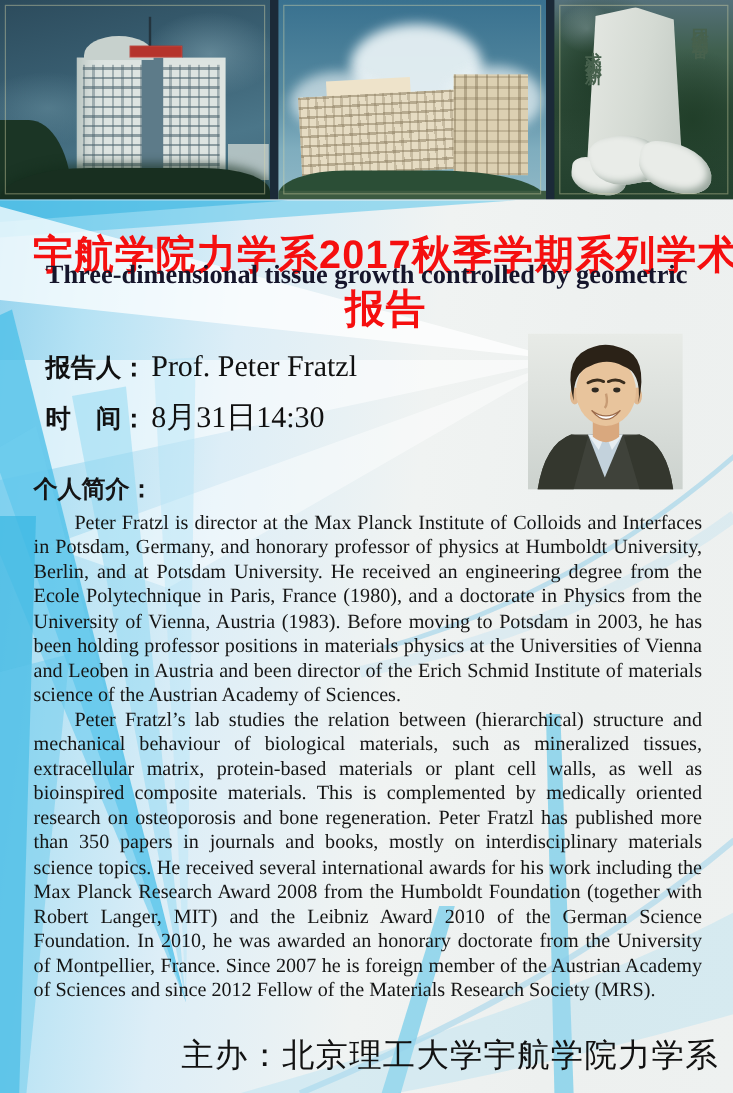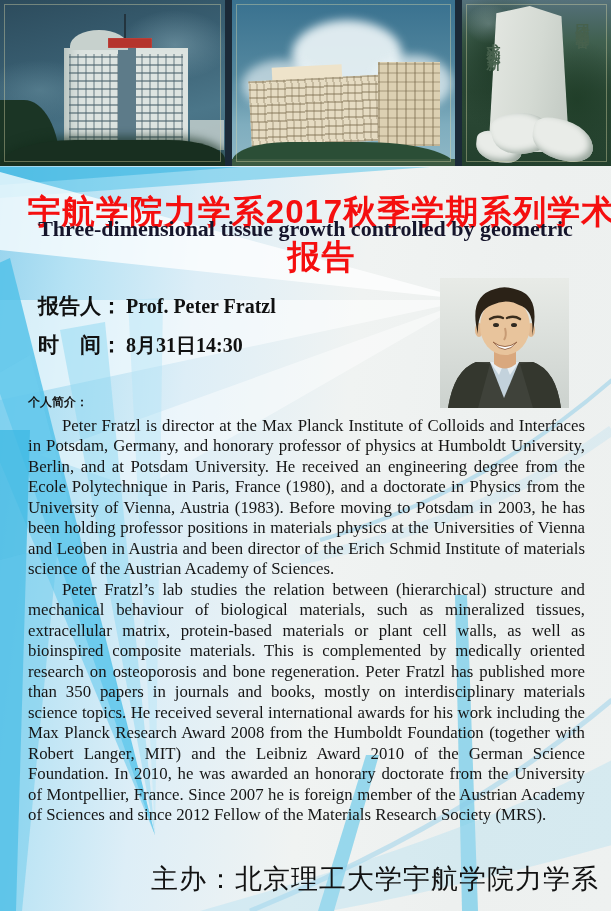--- a/index.html
+++ b/index.html
@@ -74,24 +74,24 @@
   .r2{left:70px;top:120px;width:62px;height:40px;transform:rotate(10deg);background:#f0f2ee;}
   .r3{left:14px;top:132px;width:46px;height:30px;transform:rotate(6deg);background:#dfe4df;}
   
   .title-cn{position:absolute;left:0;top:174px;width:611px;margin:16px;text-align:center;z-index:3;
     font-family:"Liberation Sans",sans-serif;font-weight:700;font-size:33px;letter-spacing:1px;color:#f50f0f;}
   .title-en{position:absolute;left:0;top:216px;width:611px;margin:0;text-align:center;z-index:3;
     font-family:"Liberation Serif",serif;font-weight:700;font-size:22px;line-height:26px;color:#15152b;}
   .info{position:absolute;left:38px;top:292px;z-index:3;}
   .info .row{margin-bottom:11px;white-space:nowrap;}
   .info .lab{font-family:"Liberation Sans",sans-serif;font-weight:700;font-size:21px;color:#111;}
-  .info .val{font-family:"Liberation Serif",serif;font-weight:700;font-size:20px;color:#111;margin-left:4px;}
+  .info .val{font-family:"Liberation Serif",serif;font-weight:400;font-size:25px;color:#111;margin-left:4px;}
   .portrait{position:absolute;left:440px;top:278px;width:129px;height:130px;z-index:3;}
   .bio{position:absolute;left:28px;top:394px;width:557px;z-index:3;color:#151515;}
-  .bio-head{font-family:"Liberation Sans",sans-serif;font-weight:600;font-size:12px;margin:0 0 5px 0;}
+  .bio-head{font-family:"Liberation Sans",sans-serif;font-weight:600;font-size:20px;margin:0 0 5px 0;}
   .bio p{margin:0;font-size:16.8px;line-height:1.22;text-align:justify;text-indent:34px;}
   .bio p.second{}
   .organizer{position:absolute;right:12px;top:861px;z-index:3;margin:0;
     font-family:"Liberation Serif",serif;font-size:27px;font-weight:400;letter-spacing:1px;color:#121212;}
 </style>
 </head>
 <body>
 
 <div class="poster">
 

